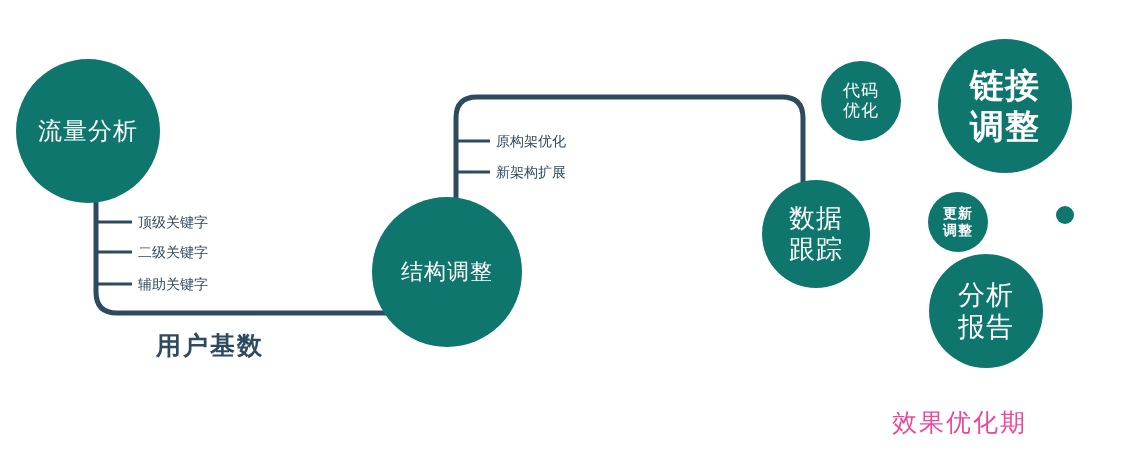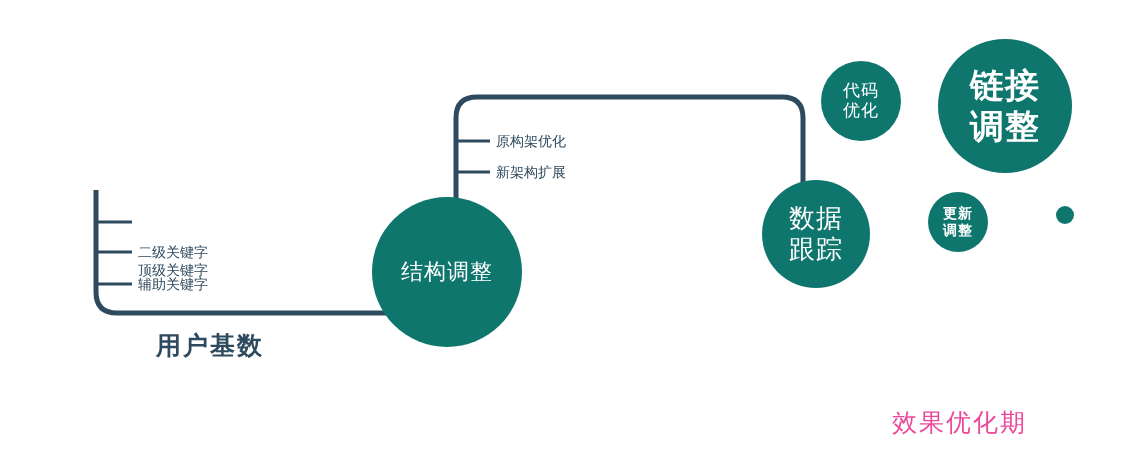--- a/index.html
+++ b/index.html
@@ -43,21 +43,21 @@
   .node-update       { left: 928px; top: 192px; width: 60px;  height: 60px;  font-size: 14px; font-weight: bold; }
   .node-report       { left: 929px; top: 254px; width: 114px; height: 114px; font-size: 27px; }
   .node-dot          { left: 1056px; top: 206px; width: 18px; height: 18px; }
   .branch-label {
     position: absolute;
     color: #2e4a5e;
     font-size: 14px;
     line-height: 16px;
     white-space: nowrap;
   }
-  .bl-0 { left: 138px; top: 214px; margin-top: 48px; }
+  .bl-0 { left: 138px; top: 214px; }
   .bl-1 { left: 138px; top: 244px; text-align: right; }
   .bl-2 { left: 138px; top: 276px; }
   .bm-0 { left: 496px; top: 133px; }
   .bm-1 { left: 496px; top: 164px; }
   .edge-label {
     position: absolute;
     color: #2e4a5e;
     font-size: 25px;
     font-weight: bold;
     letter-spacing: 2px;
@@ -88,37 +88,40 @@
     <path d="M 96 222 L 132 222" fill="none" stroke="#2e4a5e" stroke-width="3"></path>
     <path d="M 96 252 L 132 252" fill="none" stroke="#2e4a5e" stroke-width="3"></path>
     <path d="M 96 284 L 132 284" fill="none" stroke="#2e4a5e" stroke-width="3"></path>
 
     <path d="M 456 210 L 456 118 Q 456 97 477 97 L 782 97 Q 803 97 803 118 L 803 184" fill="none" stroke="#2e4a5e" stroke-width="5"></path>
 
     <path d="M 456 141 L 490 141" fill="none" stroke="#2e4a5e" stroke-width="3"></path>
     <path d="M 456 172 L 490 172" fill="none" stroke="#2e4a5e" stroke-width="3"></path>
   </svg>
 
+  <div class="node node-traffic">流量分析</div>
 
   <div class="node node-structure">结构调整</div>
 
   <div class="node node-tracking">数据
 跟踪</div>
 
   <div class="node node-code">代码
 优化</div>
 
   <div class="node node-link">链接
 调整</div>
 
   <div class="node node-update">更新
 调整</div>
 
   <div class="node node-dot"></div>
 
+  <div class="node node-report">分析
+报告</div>
 
   <div class="branch-label bl-0">顶级关键字</div>
   <div class="branch-label bl-1">二级关键字</div>
   <div class="branch-label bl-2">辅助关键字</div>
 
   <div class="branch-label bm-0">原构架优化</div>
   <div class="branch-label bm-1">新架构扩展</div>
 
   <div class="edge-label el-user">用户基数</div>
 

